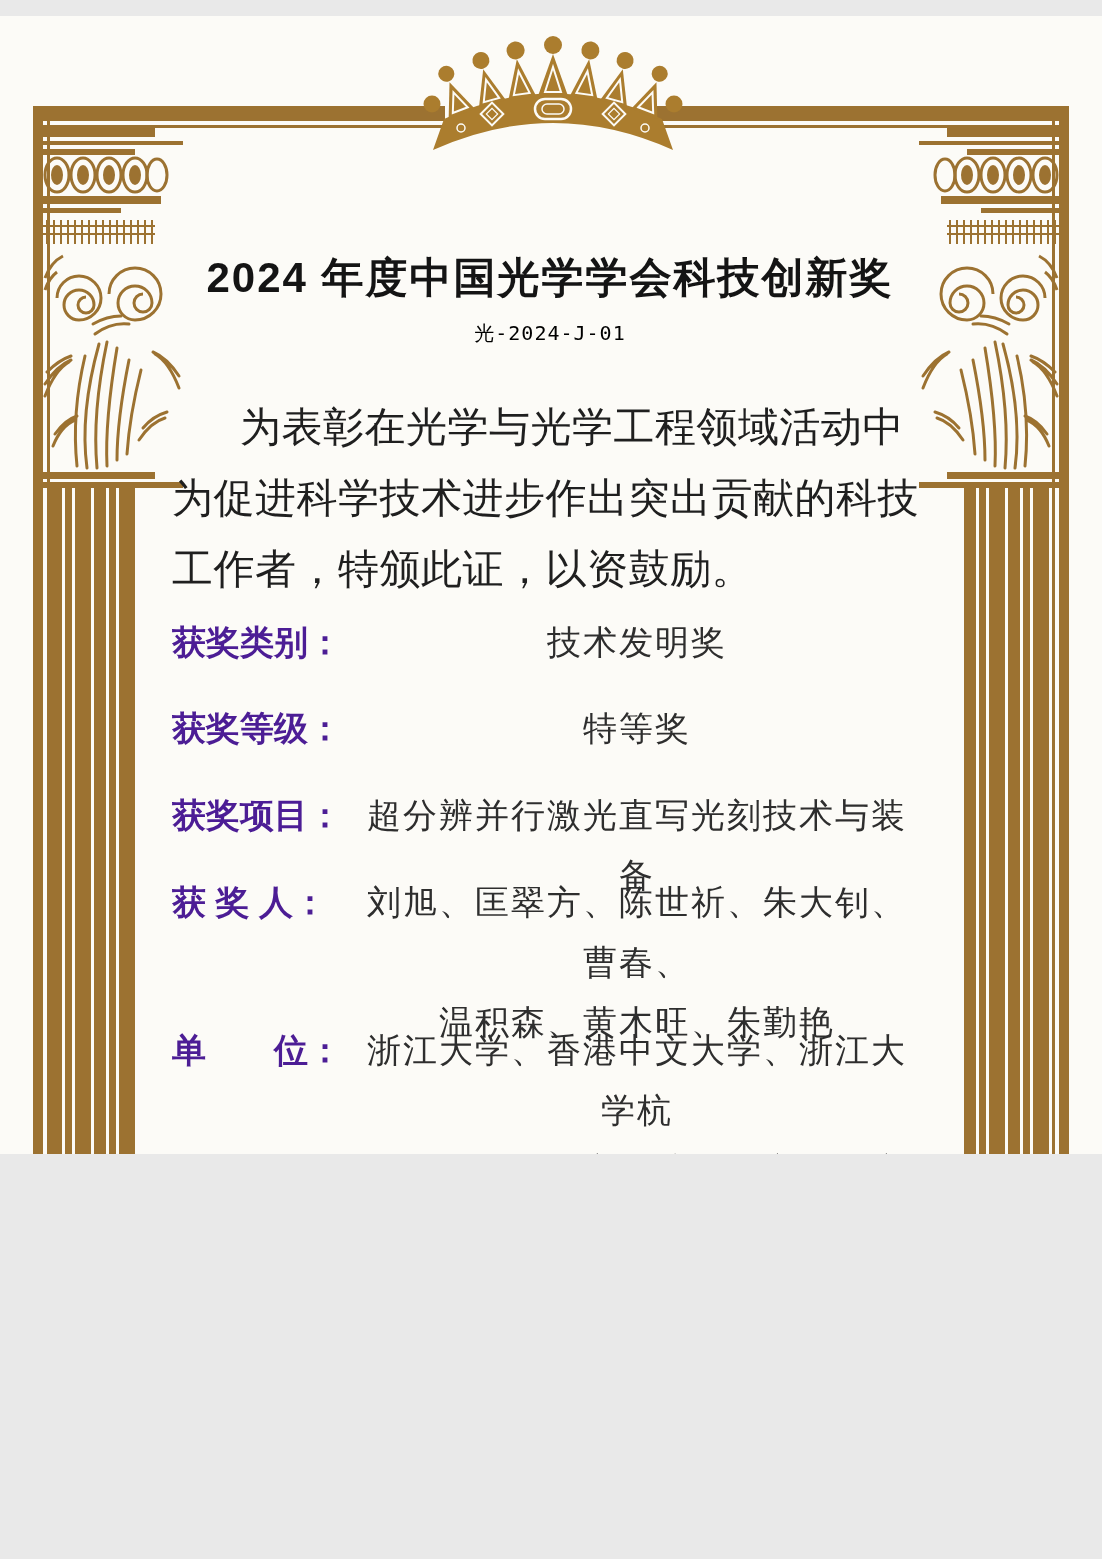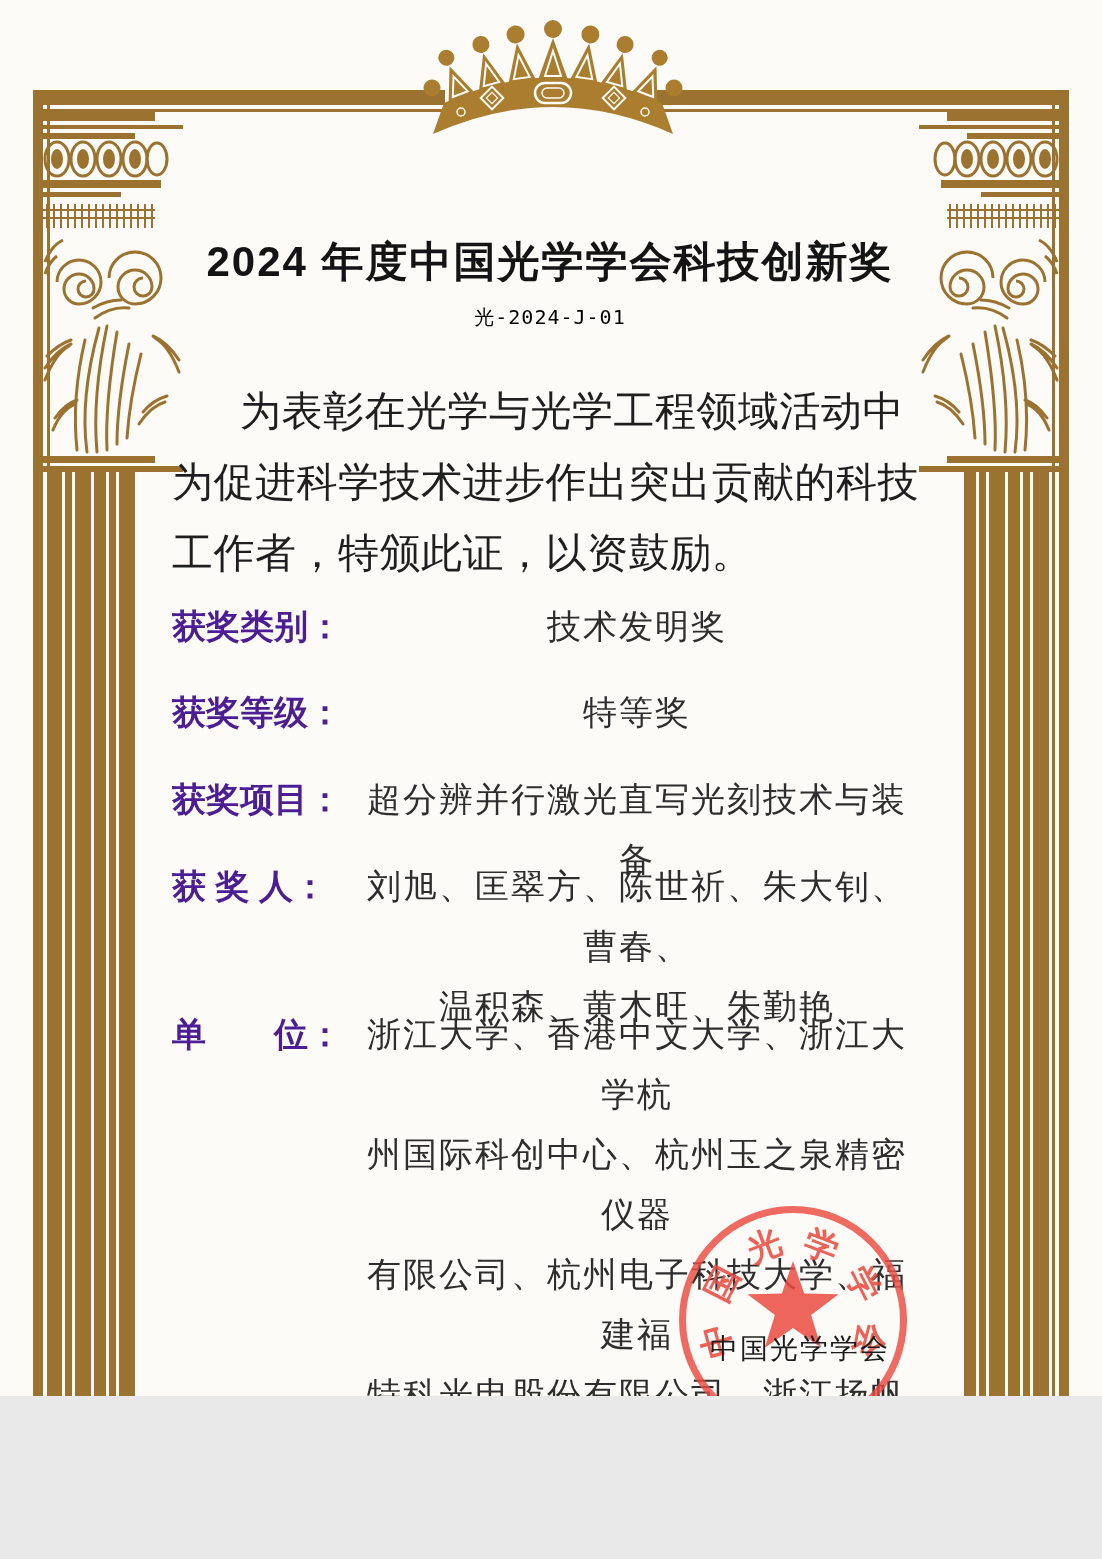--- a/index.html
+++ b/index.html
@@ -4,21 +4,21 @@
 <style>
   :root{
     --gold:#9c7231;
     --crown-gold:#ab7d2e;
     --seal-red:#ec4b41;
     --ink:#1c1c1c;
   }
   html,body{margin:0;padding:0;}
   body{background:#e9e9e9;font-family:"Liberation Sans",sans-serif;}
   .page{
-    position:relative;width:1102px;height:1396px;margin:0 auto;
+    position:relative;width:1102px;height:1138px;margin:16px auto;
     background:#fcfbf7;overflow:hidden;
   }
   
   .edge{position:absolute;background:var(--gold);}
   .tband{position:absolute;top:90px;height:15px;background:var(--gold);}
   .tline{position:absolute;top:109px;height:3px;background:var(--gold);}
   .bline-thin{position:absolute;left:33px;width:1036px;top:1487px;height:3px;background:var(--gold);}
   .bline-thick{position:absolute;left:33px;width:1036px;top:1494px;height:10px;background:var(--gold);}
   
   .shaft{

